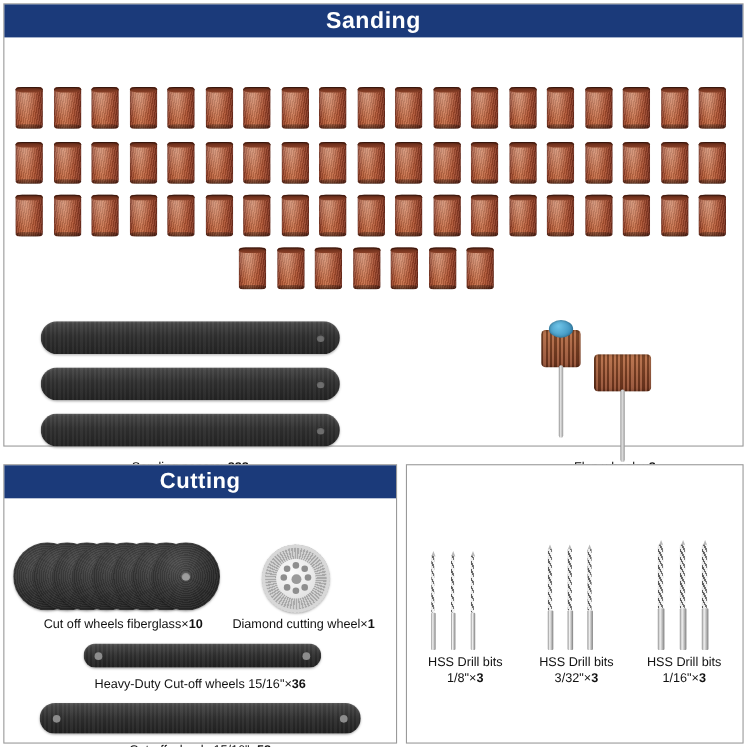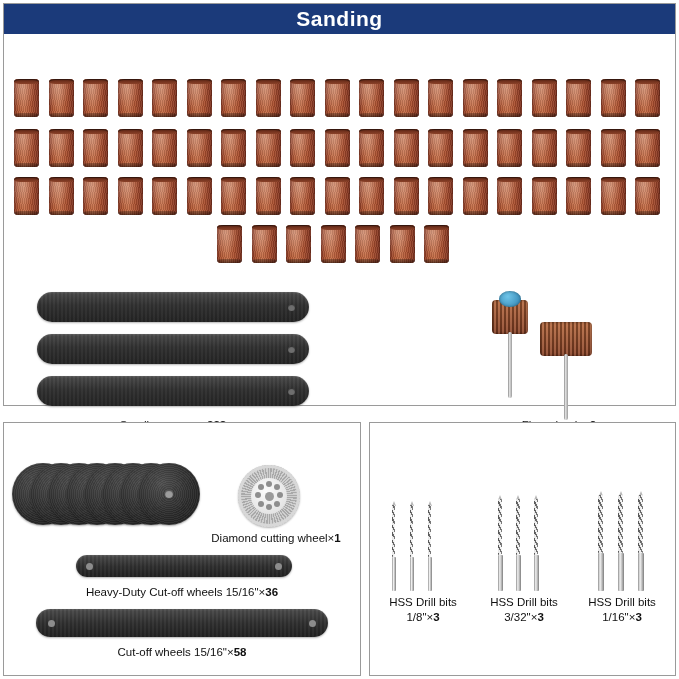--- a/index.html
+++ b/index.html
@@ -375,20 +375,21 @@
           </div>
         </div>
 
       <div class="caption" style="left:470px; width:170px; top:384px;">
         <span>Flap wheels×</span><b>2</b>
       </div>
     </div>
   </section>
 
   <section class="panel" id="panel-cutting">
+    <div class="panel-header">Cutting</div>
     <div class="panel-body">
 
       <div id="cut-discs-area">
           <div class="disc" style="left: 8px; top: 40px; width: 62px; height: 62px; z-index: 1;"></div>
           <div class="disc" style="left: 26px; top: 40px; width: 62px; height: 62px; z-index: 2;"></div>
           <div class="disc" style="left: 44px; top: 40px; width: 62px; height: 62px; z-index: 3;"></div>
           <div class="disc" style="left: 62px; top: 40px; width: 62px; height: 62px; z-index: 4;"></div>
           <div class="disc" style="left: 80px; top: 40px; width: 62px; height: 62px; z-index: 5;"></div>
           <div class="disc" style="left: 98px; top: 40px; width: 62px; height: 62px; z-index: 6;"></div>
           <div class="disc" style="left: 116px; top: 40px; width: 62px; height: 62px; z-index: 7;"></div>
@@ -404,20 +405,23 @@
           <div class="c" style="left:26px; top:14px;"></div>
           <div class="c" style="left:15px; top:3px;"></div>
           <div class="c" style="left:15px; top:26px;"></div>
           <div class="c" style="left:7px;  top:6px;"></div>
           <div class="c" style="left:23px; top:6px;"></div>
           <div class="c" style="left:7px;  top:23px;"></div>
           <div class="c" style="left:23px; top:23px;"></div>
         </div>
       </div>
 
+      <div class="caption" style="left:4px; width:208px; top:108px;">
+        <span>Cut off wheels fiberglass×</span><b>10</b>
+      </div>
 
       <div class="caption" style="left:196px; width:152px; top:108px;">
         <span>Diamond cutting wheel×</span><b>1</b>
       </div>
 
       <div class="long-wheel" style="left:72px; top:132px; width:216px; height:22px;">
         <div class="hub" style="left:10px;"></div>
         <div class="hub" style="right:10px;"></div>
       </div>
 

